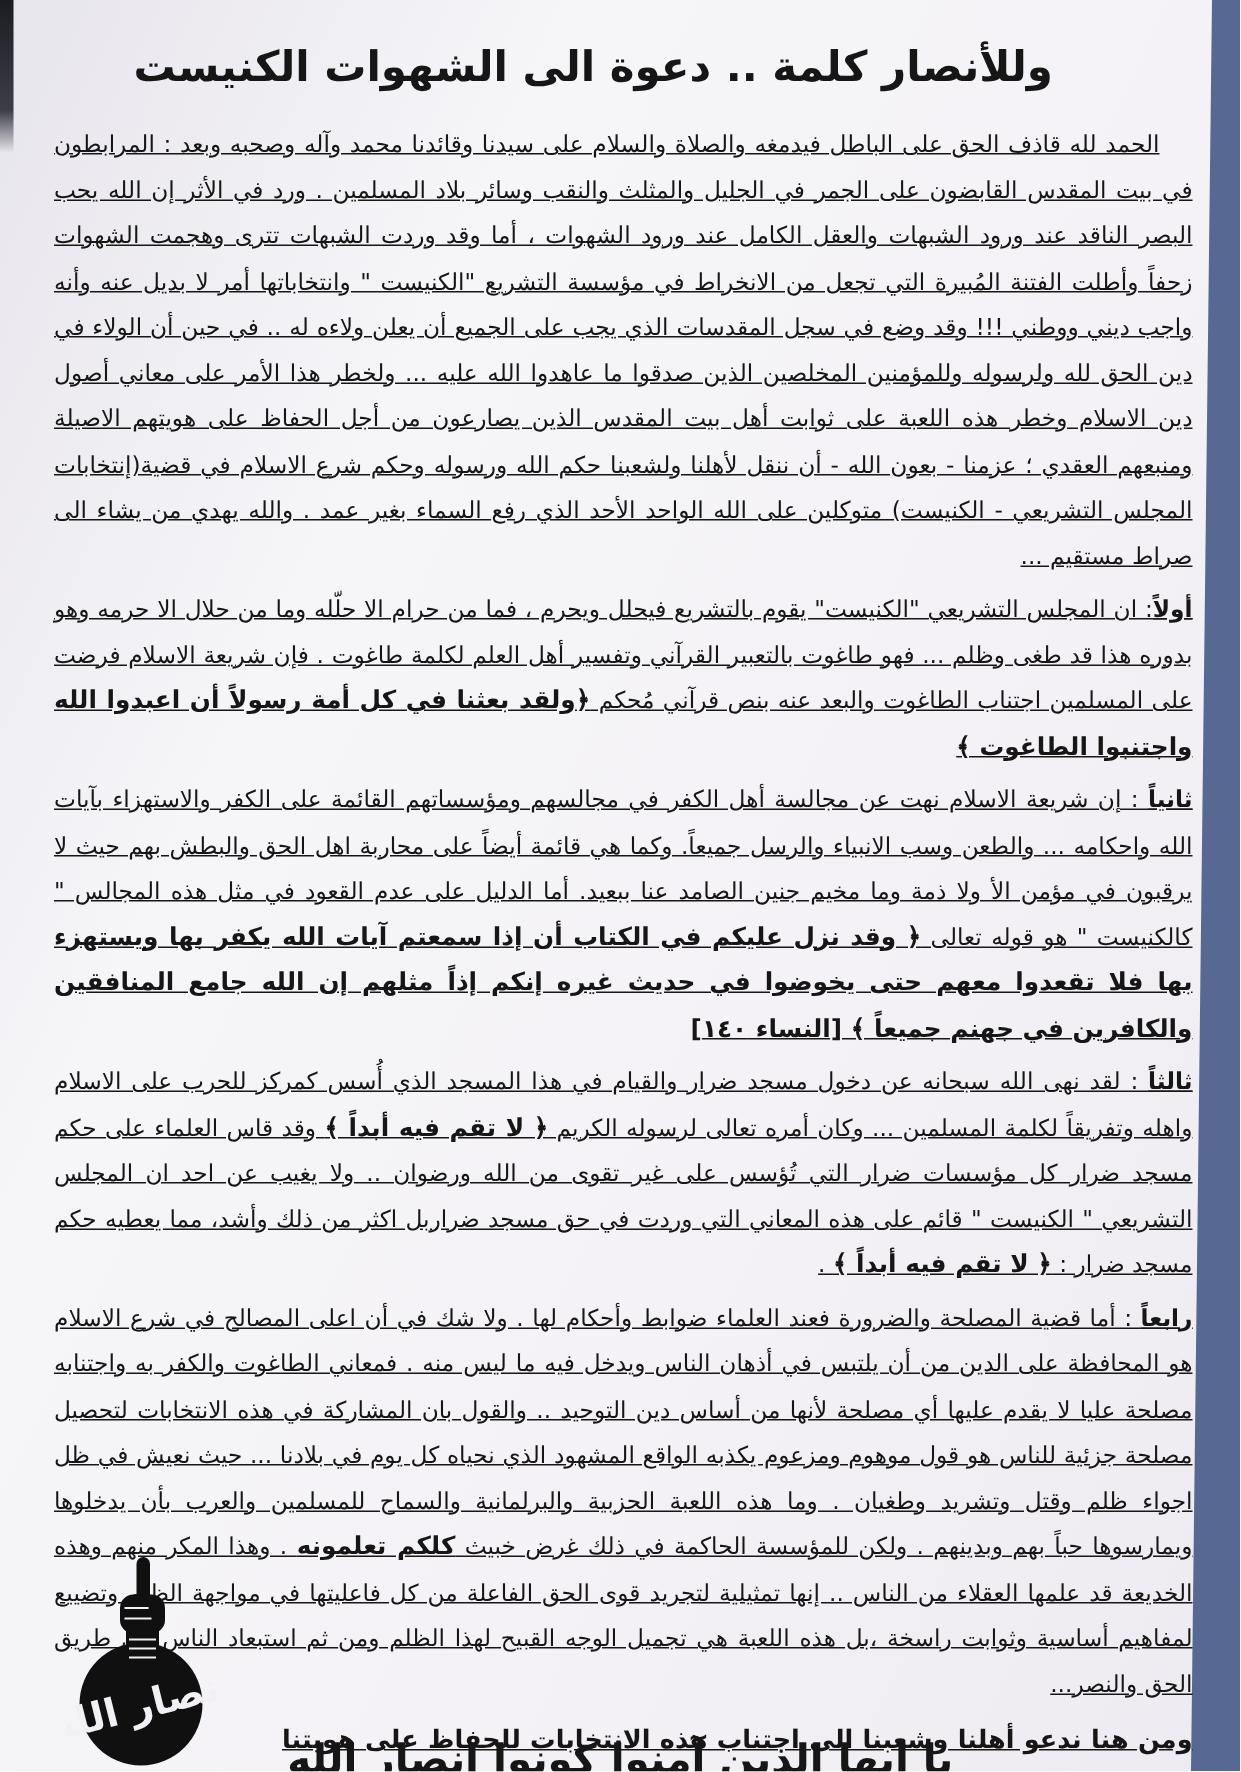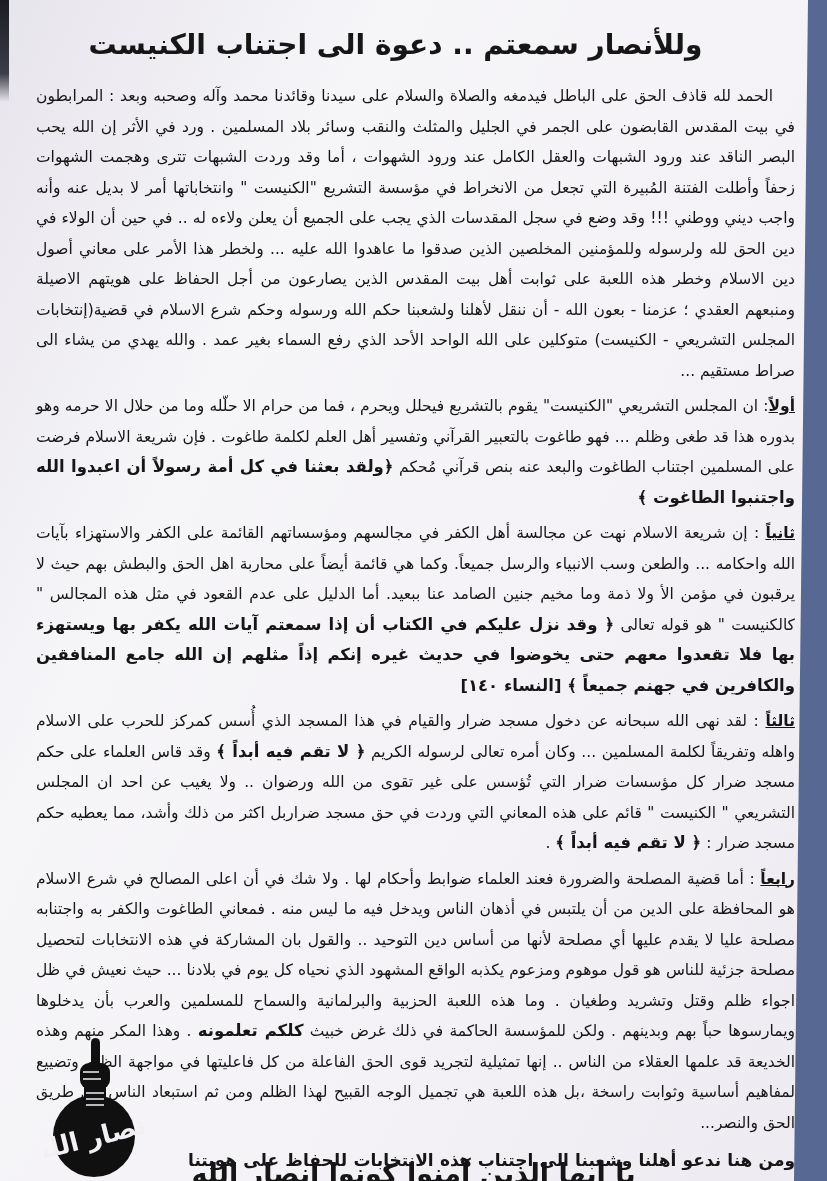--- a/index.html
+++ b/index.html
@@ -28,20 +28,21 @@
     text-align:center;
     font-size:28px;font-weight:bold;
     margin:8px 40px 20px 0;
     letter-spacing:0;
   }
   .para{
     margin:0 0 5px;
     font-size:15.5px;
     line-height:30.5px;
     text-align:justify;
+    text-decoration:underline;
   }
   .para.indent{text-indent:22px;}
   .lead{font-weight:bold;text-decoration:underline;}
   .bold{font-weight:bold;font-size:16.5px;}
   .para.call{
     font-weight:bold;
     font-size:17px;
     line-height:35px;
     margin-left:152px;
     margin-top:5px;
@@ -60,21 +61,21 @@
 </style>
 </head>
 <body>
 
 <div class="page">
 
   <div class="edge-left"></div>
   <div class="edge-right"></div>
 
   <div class="content">
-    <div class="title">وللأنصار سمعتم .. دعوة الى اجتناب الكنيست</div>
+    <div class="title">وللأنصار كلمة .. دعوة الى الشهوات الكنيست</div>
 
     <div>
         <p class="para indent"><span>الحمد لله قاذف الحق على الباطل فيدمغه والصلاة  والسلام  على سيدنا وقائدنا محمد وآله وصحبه وبعد :  المرابطون في بيت المقدس القابضون على الجمر في الجليل والمثلث والنقب وسائر بلاد المسلمين . ورد في الأثر إن الله يحب البصر الناقد عند ورود الشبهات والعقل الكامل عند ورود الشهوات ، أما وقد وردت الشبهات تترى وهجمت الشهوات زحفاً وأطلت الفتنة المُبيرة التي تجعل من الانخراط في مؤسسة التشريع "الكنيست " وانتخاباتها أمر لا بديل عنه وأنه واجب ديني ووطني !!! وقد وضع في سجل المقدسات الذي يجب على الجميع أن يعلن ولاءه له .. في حين أن الولاء في دين الحق لله ولرسوله وللمؤمنين المخلصين الذين صدقوا ما عاهدوا الله عليه ... ولخطر هذا الأمر على معاني أصول دين الاسلام وخطر هذه اللعبة على ثوابت أهل بيت المقدس الذين يصارعون من أجل الحفاظ على هويتهم الاصيلة ومنبعهم العقدي ؛ عزمنا - بعون الله - أن ننقل لأهلنا ولشعبنا حكم الله ورسوله وحكم شرع الاسلام في قضية(إنتخابات المجلس التشريعي - الكنيست) متوكلين على الله الواحد الأحد الذي رفع السماء بغير عمد . والله يهدي من يشاء الى صراط مستقيم ...</span></p>
         <p class="para"><span class="lead">أولاً</span><span>: ان المجلس التشريعي "الكنيست" يقوم بالتشريع فيحلل ويحرم ، فما من حرام الا حلّله وما من حلال الا حرمه وهو بدوره هذا قد طغى وظلم ... فهو طاغوت بالتعبير القرآني وتفسير أهل العلم لكلمة طاغوت . فإن شريعة الاسلام فرضت على المسلمين اجتناب الطاغوت والبعد عنه بنص قرآني مُحكم </span><span class="bold">﴿ولقد بعثنا في كل أمة رسولاً أن اعبدوا الله واجتنبوا الطاغوت ﴾</span></p>
         <p class="para"><span class="lead">ثانياً</span><span> : إن شريعة الاسلام نهت عن مجالسة أهل الكفر في مجالسهم ومؤسساتهم القائمة على الكفر والاستهزاء بآيات الله واحكامه ... والطعن وسب الانبياء والرسل جميعاً. وكما هي قائمة أيضاً على محاربة اهل الحق والبطش بهم حيث لا يرقبون في مؤمن الأ ولا ذمة وما مخيم جنين الصامد عنا ببعيد. أما الدليل على عدم القعود في مثل هذه المجالس " كالكنيست " هو قوله تعالى </span><span class="bold">﴿ وقد نزل عليكم في الكتاب أن إذا سمعتم آيات الله يكفر بها ويستهزء بها فلا تقعدوا معهم حتى يخوضوا في حديث غيره إنكم إذاً مثلهم إن الله جامع المنافقين والكافرين في جهنم جميعاً ﴾ [النساء ١٤٠]</span></p>
         <p class="para"><span class="lead">ثالثاً</span><span> : لقد نهى الله سبحانه عن دخول مسجد ضرار والقيام في هذا المسجد الذي أُسس كمركز للحرب على الاسلام واهله وتفريقاً لكلمة المسلمين ... وكان أمره تعالى لرسوله الكريم </span><span class="bold">﴿ لا تقم فيه أبداً ﴾</span><span> وقد قاس العلماء على حكم مسجد ضرار كل مؤسسات ضرار التي تُؤسس على غير تقوى من الله ورضوان .. ولا يغيب عن احد ان المجلس التشريعي " الكنيست " قائم على هذه المعاني التي وردت في حق مسجد ضراربل اكثر من ذلك وأشد، مما يعطيه حكم مسجد ضرار : </span><span class="bold">﴿ لا تقم فيه أبداً ﴾</span><span> .</span></p>
         <p class="para"><span class="lead">رابعاً</span><span> : أما قضية المصلحة والضرورة فعند العلماء ضوابط وأحكام لها . ولا شك في أن اعلى المصالح في شرع الاسلام هو المحافظة على الدين من أن يلتبس في أذهان الناس ويدخل فيه ما ليس منه . فمعاني الطاغوت والكفر به واجتنابه مصلحة عليا لا يقدم عليها أي مصلحة لأنها من أساس دين التوحيد .. والقول بان المشاركة في هذه الانتخابات لتحصيل مصلحة جزئية للناس هو قول موهوم ومزعوم يكذبه الواقع المشهود الذي نحياه كل يوم في بلادنا ... حيث نعيش في ظل اجواء ظلم  وقتل وتشريد وطغيان . وما هذه اللعبة الحزبية والبرلمانية والسماح للمسلمين والعرب بأن يدخلوها ويمارسوها حباً بهم وبدينهم . ولكن للمؤسسة الحاكمة في ذلك غرض خبيث </span><span class="bold">كلكم تعلمونه</span><span> . وهذا المكر منهم وهذه الخديعة قد علمها العقلاء من الناس .. إنها تمثيلية لتجريد قوى الحق الفاعلة من كل فاعليتها في مواجهة الظلم وتضييع لمفاهيم أساسية وثوابت راسخة ،بل هذه اللعبة  هي  تجميل الوجه القبيح لهذا الظلم ومن ثم  استبعاد  الناس عن طريق  الحق والنصر...</span></p>
         <p class="para call"><span>ومن هنا ندعو أهلنا وشعبنا الى اجتناب هذه الانتخابات للحفاظ على هويتنا وديننا وكياننا ورفضاً لكل أساليب الترويض والتدجين حتى يقضي الله أمراً كان مفعولاً ...</span></p>
       </div>
   </div>

